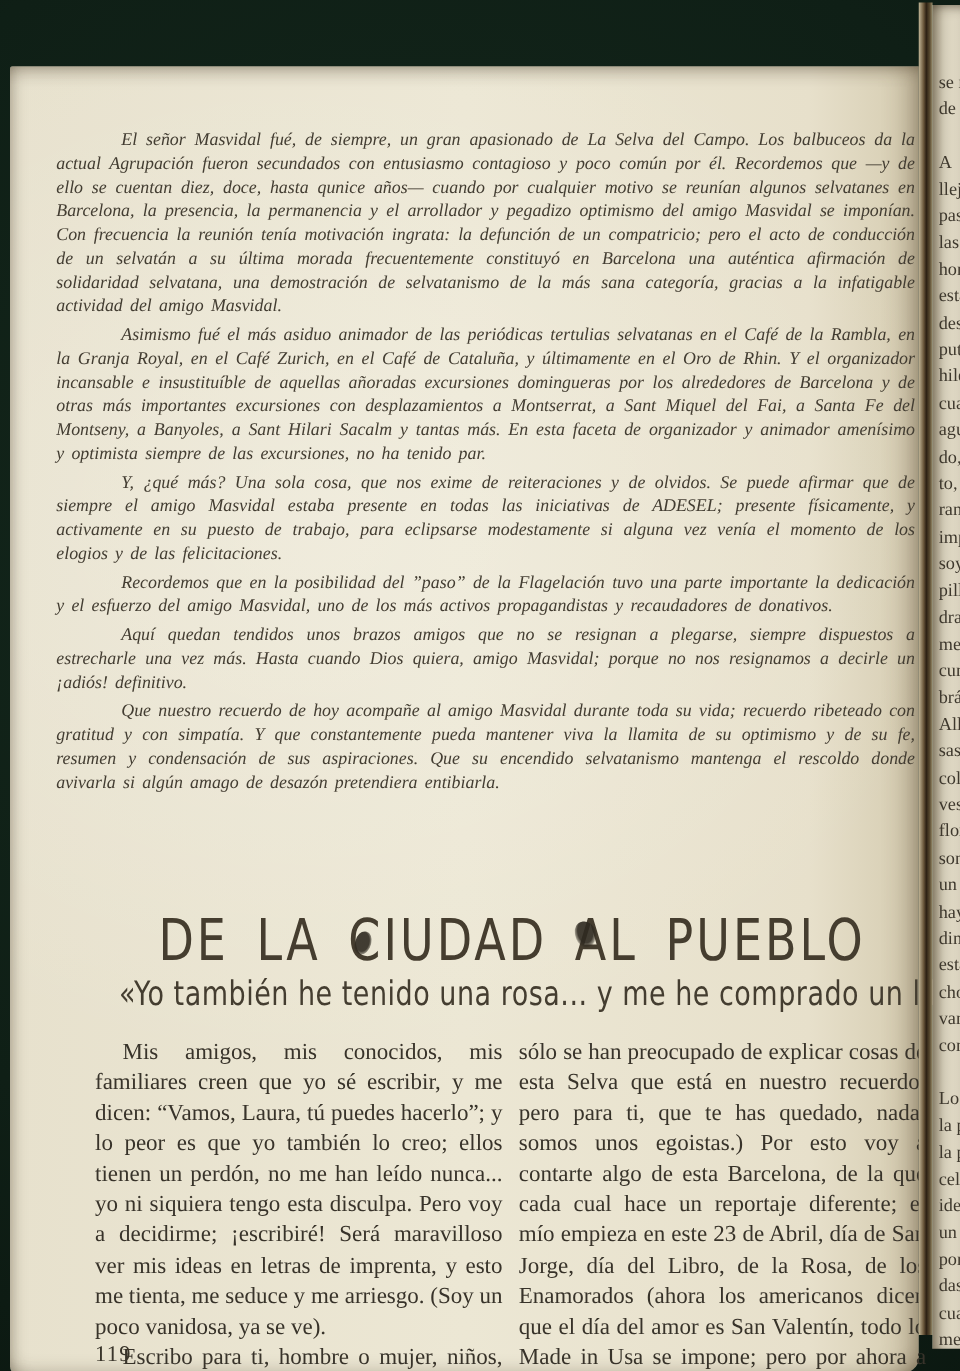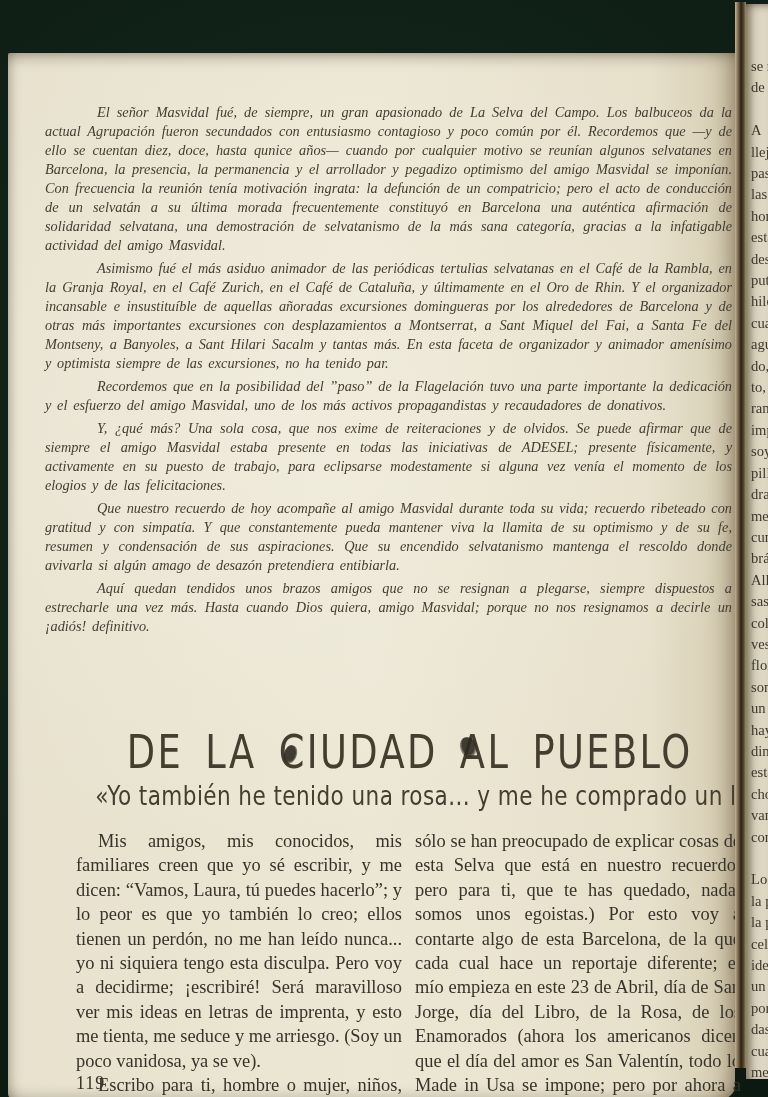--- a/index.html
+++ b/index.html
@@ -103,24 +103,24 @@
 </head>
 <body>
 
 <div class="scene">
 
   <div class="page-main">
 
     <section class="intro">
         <p>El señor Masvidal fué, de siempre, un gran apasionado de La Selva del Campo. Los balbuceos da la actual Agrupación fueron secundados con entusiasmo contagioso y poco común por él. Recordemos que —y de ello se cuentan diez, doce, hasta qunice años— cuando por cualquier motivo se reunían algunos selvatanes en Barcelona, la presencia, la permanencia y el arrollador y pegadizo optimismo del amigo Masvidal se imponían. Con frecuencia la reunión tenía motivación ingrata: la defunción de un compatricio; pero el acto de conducción de un selvatán a su última morada frecuentemente constituyó en Barcelona una auténtica afirmación de solidaridad selvatana, una demostración de selvatanismo de la más sana categoría, gracias a la infatigable actividad del amigo Masvidal.</p>
         <p>Asimismo fué el más asiduo animador de las periódicas tertulias selvatanas en el Café de la Rambla, en la Granja Royal, en el Café Zurich, en el Café de Cataluña, y últimamente en el Oro de Rhin. Y el organizador incansable e insustituíble de aquellas añoradas excursiones domingueras por los alrededores de Barcelona y de otras más importantes excursiones con desplazamientos a Montserrat, a Sant Miquel del Fai, a Santa Fe del Montseny, a Banyoles, a Sant Hilari Sacalm y tantas más. En esta faceta de organizador y animador amenísimo y optimista siempre de las excursiones, no ha tenido par.</p>
+        <p>Y, ¿qué más? Una sola cosa, que nos exime de reiteraciones y de olvidos. Se puede afirmar que de siempre el amigo Masvidal estaba presente en todas las iniciativas de ADESEL; presente físicamente, y activamente en su puesto de trabajo, para eclipsarse modestamente si alguna vez venía el momento de los elogios y de las felicitaciones.</p>
         <p>Recordemos que en la posibilidad del ”paso” de la Flagelación tuvo una parte importante la dedicación y el esfuerzo del amigo Masvidal, uno de los más activos propagandistas y recaudadores de donativos.</p>
-        <p>Y, ¿qué más? Una sola cosa, que nos exime de reiteraciones y de olvidos. Se puede afirmar que de siempre el amigo Masvidal estaba presente en todas las iniciativas de ADESEL; presente físicamente, y activamente en su puesto de trabajo, para eclipsarse modestamente si alguna vez venía el momento de los elogios y de las felicitaciones.</p>
+        <p>Aquí quedan tendidos unos brazos amigos que no se resignan a plegarse, siempre dispuestos a estrecharle una vez más. Hasta cuando Dios quiera, amigo Masvidal; porque no nos resignamos a decirle un ¡adiós! definitivo.</p>
         <p>Que nuestro recuerdo de hoy acompañe al amigo Masvidal durante toda su vida; recuerdo ribeteado con gratitud y con simpatía. Y que constantemente pueda mantener viva la llamita de su optimismo y de su fe, resumen y condensación de sus aspiraciones. Que su encendido selvatanismo mantenga el rescoldo donde avivarla si algún amago de desazón pretendiera entibiarla.</p>
-        <p>Aquí quedan tendidos unos brazos amigos que no se resignan a plegarse, siempre dispuestos a estrecharle una vez más. Hasta cuando Dios quiera, amigo Masvidal; porque no nos resignamos a decirle un ¡adiós! definitivo.</p>
       </section>
 
     <h1 class="headline"><span class="squeeze">DE LA CIUDAD AL PUEBLO</span></h1>
 
     <div class="smudge smudge-1"></div>
     <div class="smudge smudge-2"></div>
 
     <h2 class="subtitle"><span class="squeeze">«Yo también he tenido una rosa... y me he comprado un libro»</span></h2>
 
     <div class="columns">

